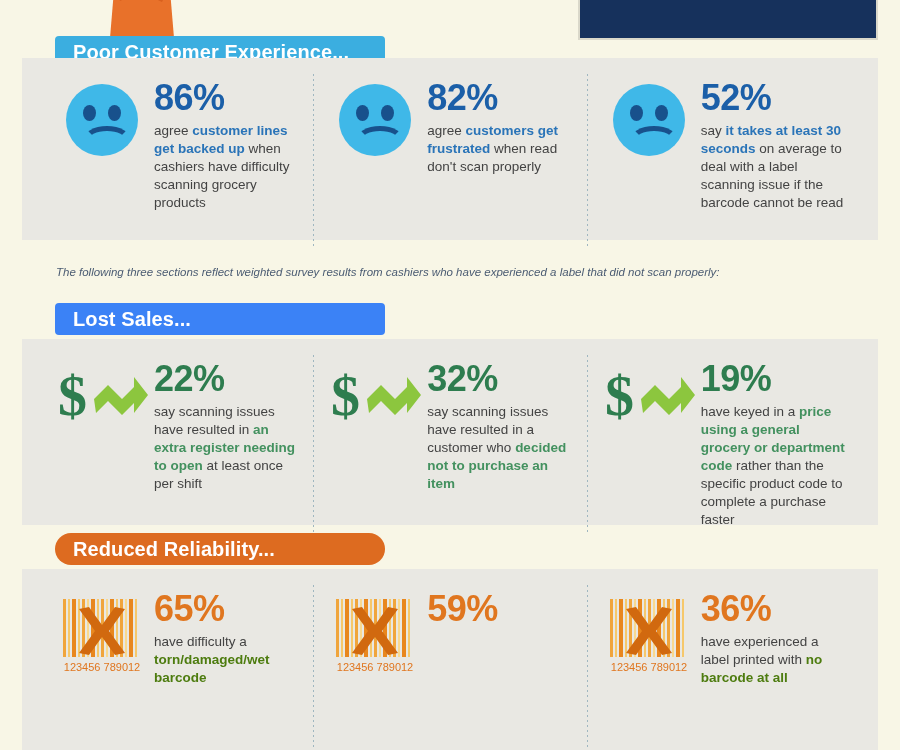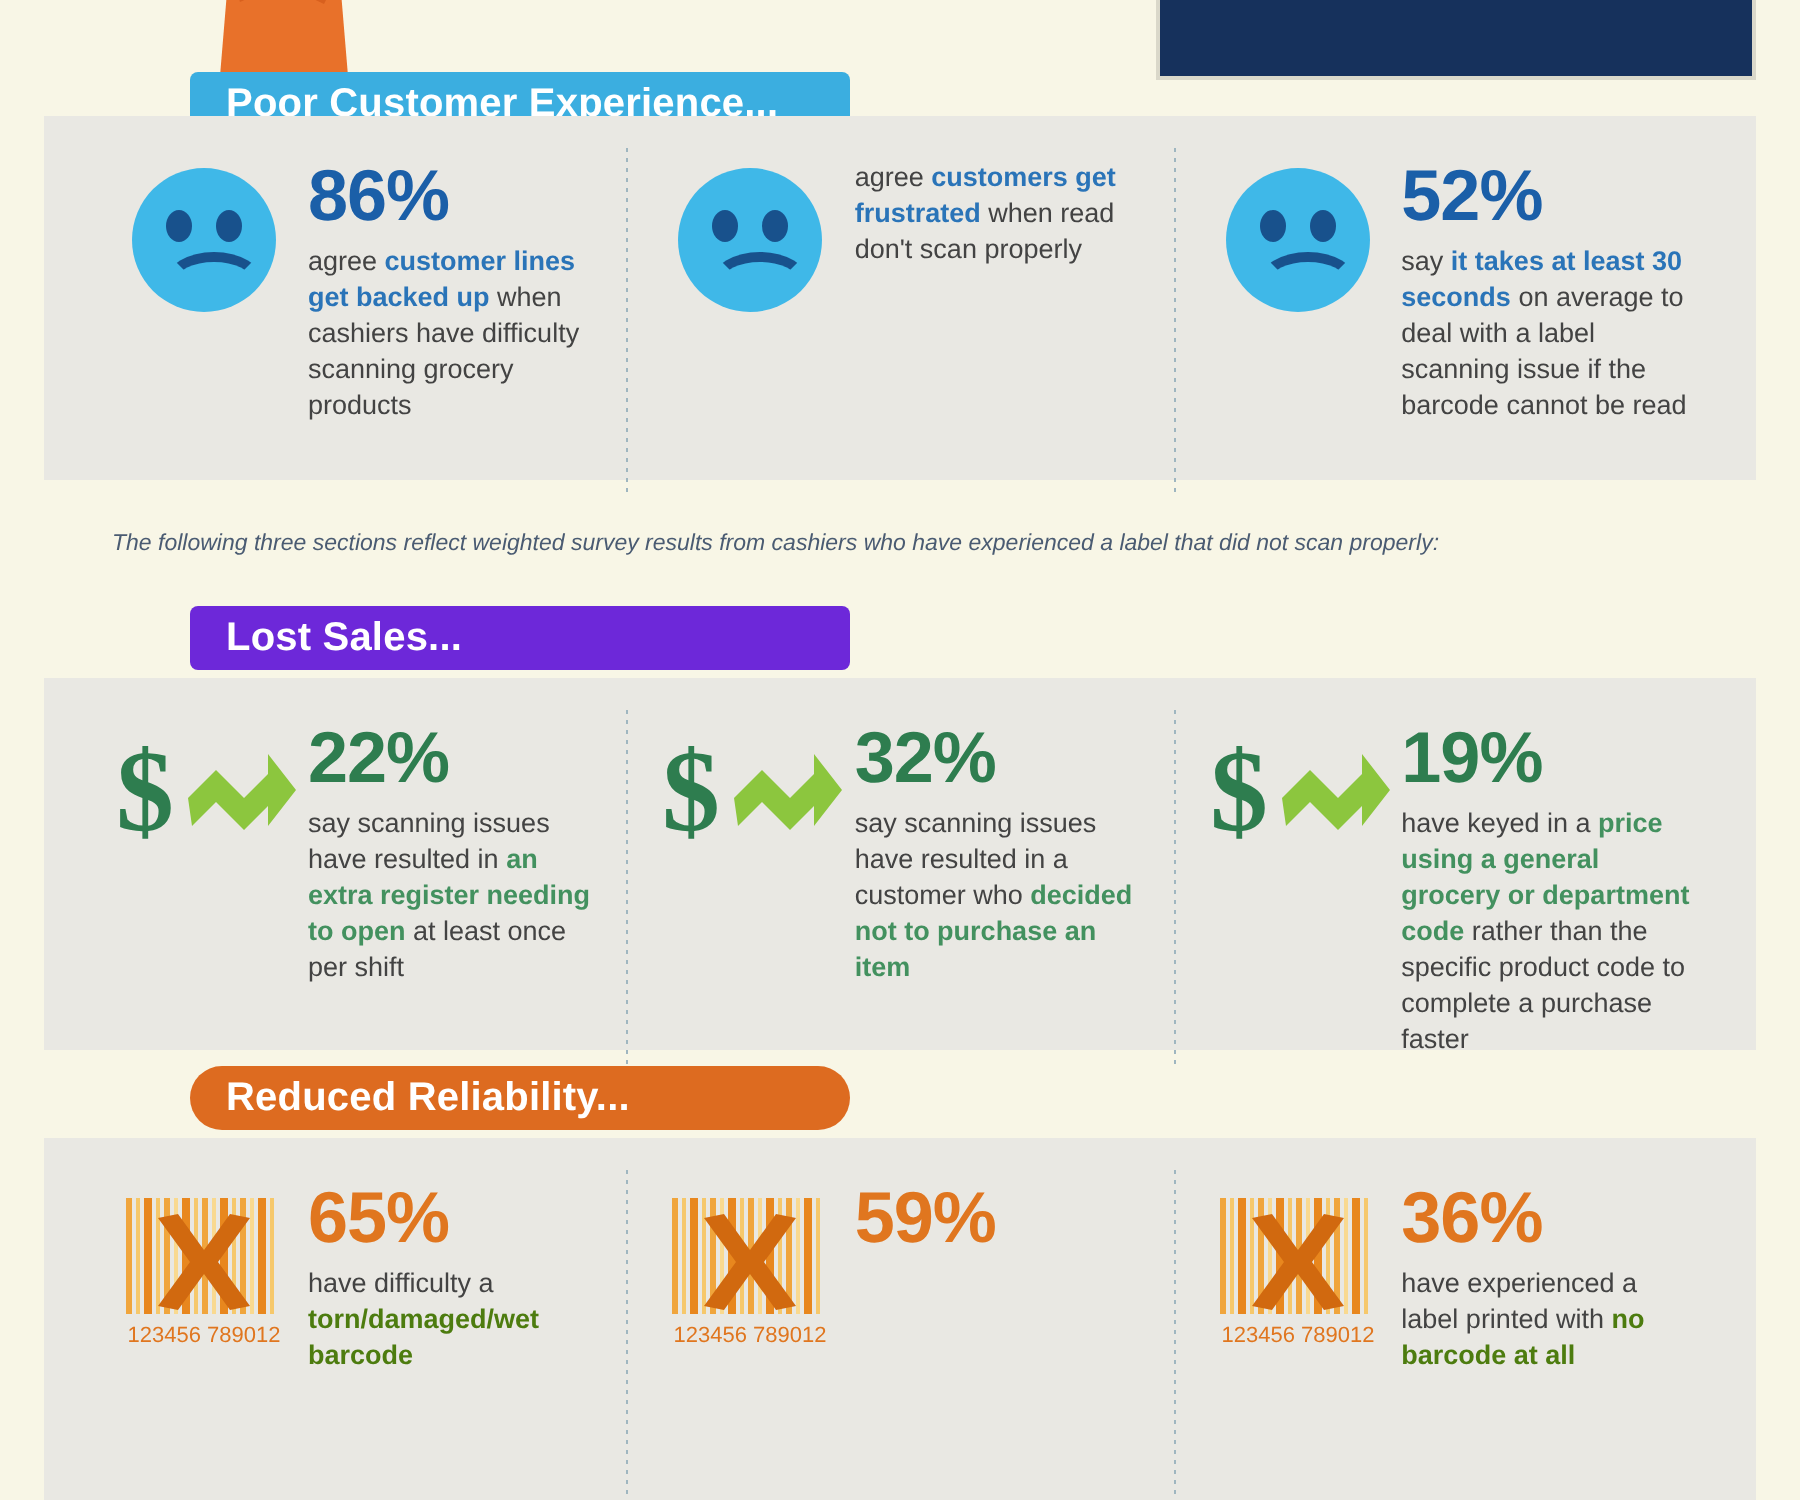--- a/index.html
+++ b/index.html
@@ -18,24 +18,24 @@
     position:absolute;left:578px;top:-6px;width:296px;height:42px;
     background:#16315C;border:2px solid #DAD8CA;
     box-shadow:inset 0 1px 0 #2a4d80;
   }
 
   
   .ribbon{
     position:absolute;height:20px;border-radius:4px;
     display:flex;align-items:center;
     padding:16px 18px;box-sizing:border-box;
-    color:#FFFFFF;font-size:20px;font-weight:bold;letter-spacing:.1px;margin-left:40px;
+    color:#FFFFFF;font-size:20px;font-weight:bold;letter-spacing:.1px;
   }
   .ribbon-blue{left:55px;top:36px;width:330px;background:#3BAEE0;}
-  .ribbon-green{left:55px;top:303px;width:330px;background:#6d28d9;}
+  .ribbon-green{left:55px;top:303px;width:330px;background:#3b82f6;}
   .ribbon-orange{left:55px;top:533px;width:330px;background:#DD6B20;border-radius:16px;}
 
   
   .panel{position:absolute;left:22px;width:856px;background:#E9E8E3;}
   .panel-blue{top:58px;height:182px;}
   .panel-green{top:339px;height:186px;}
   .panel-orange{top:569px;height:181px;}
 
   .cols{display:flex;height:100%;box-sizing:border-box;padding:22px 18px 0 18px;}
   .col{flex:1;display:flex;position:relative;padding:0 14px;box-sizing:border-box;}
@@ -116,20 +116,21 @@
 
     <div class="col">
       <div class="icon-wrap">
         <div class="face">
             <div class="eye l"></div>
             <div class="eye r"></div>
             <div class="mouth"></div>
           </div>
       </div>
       <div class="copy">
+        <div class="stat blue-stat">82%</div>
         <div class="desc"><span>agree </span><b class="blue-hl">customers get frustrated</b><span> when read don't scan properly</span></div>
       </div>
     </div>
 
     <div class="col">
       <div class="icon-wrap">
         <div class="face">
             <div class="eye l"></div>
             <div class="eye r"></div>
             <div class="mouth"></div>

